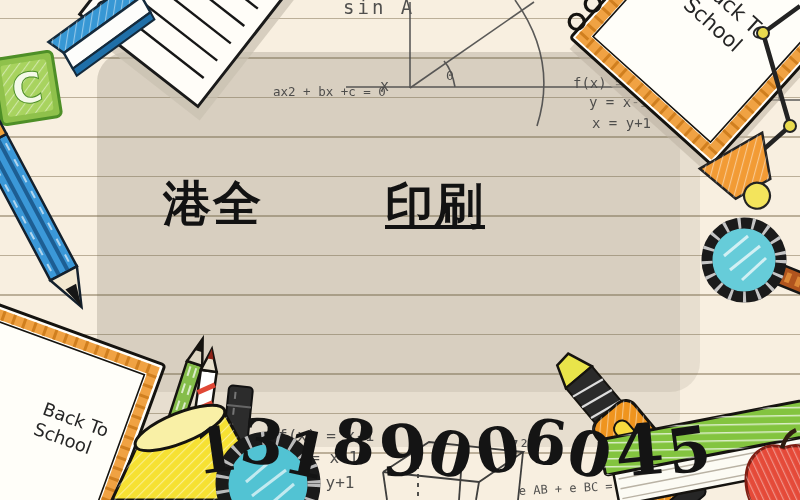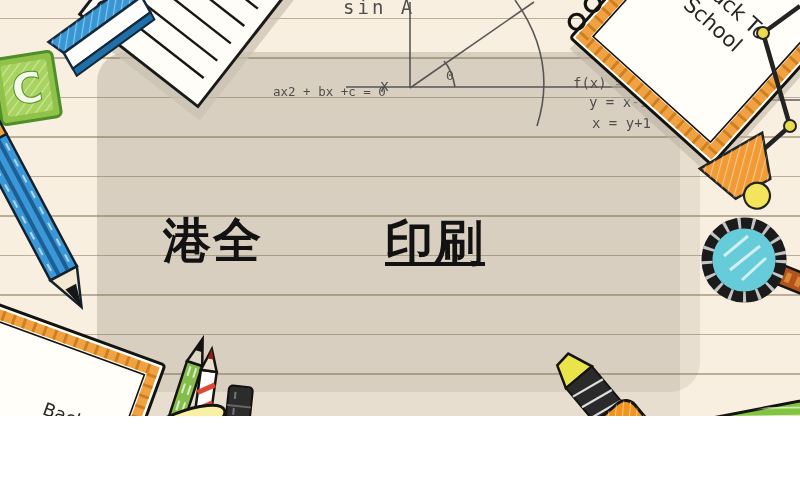--- a/index.html
+++ b/index.html
@@ -1,27 +1,27 @@
 <!DOCTYPE html>
 <html><head>
 <meta charset="utf-8">
 <style>
   html,body{margin:0;padding:0;}
-  .stage{position:relative;width:800px;height:416px;overflow:hidden;
+  .stage{position:relative;width:800px;height:500px;overflow:hidden;
     background:#f8efe0;font-family:"DejaVu Sans",sans-serif;}
   .ruling{position:absolute;inset:0;
     background:repeating-linear-gradient(to bottom,
       transparent 0 38px, rgba(138,122,94,.55) 38px 39.5px);
     background-position:0 -20px;}
   .panel-layer{position:absolute;border-radius:30px;background:rgba(107,95,78,0.115);}
   #panelA{left:97px;top:52px;width:603px;height:340px;}
   #panelB{left:97px;top:52px;width:583px;height:395px;}
   .doodles{position:absolute;inset:0;}
   .title-part{position:absolute;font-family:"DejaVu Serif",serif;font-weight:bold;
-    font-size:48px;color:#121212;letter-spacing:2px;white-space:nowrap;margin-top:37px;}
+    font-size:48px;color:#121212;letter-spacing:2px;white-space:nowrap;}
   #title1{left:163px;top:172px;}
   #title2{left:385px;top:174px;text-decoration:underline;}
   .phone{position:absolute;left:194px;top:414px;display:flex;
     font-family:"DejaVu Serif",serif;font-weight:bold;font-size:62px;color:#141414;}
   .phone span{display:block;line-height:1;margin-right:3px;}
   .phone span:nth-child(odd){transform:rotate(-8deg) translateY(6px);}
   .phone span:nth-child(even){transform:rotate(7deg) translateY(-2px);}
   .phone span:nth-child(3n){transform:rotate(12deg) translateY(10px);}
   .phone span:nth-child(5n){font-size:70px;transform:rotate(-5deg) translateY(2px);}
   .math-text{font-family:"DejaVu Sans Mono",monospace;fill:#3f3f3f;}

